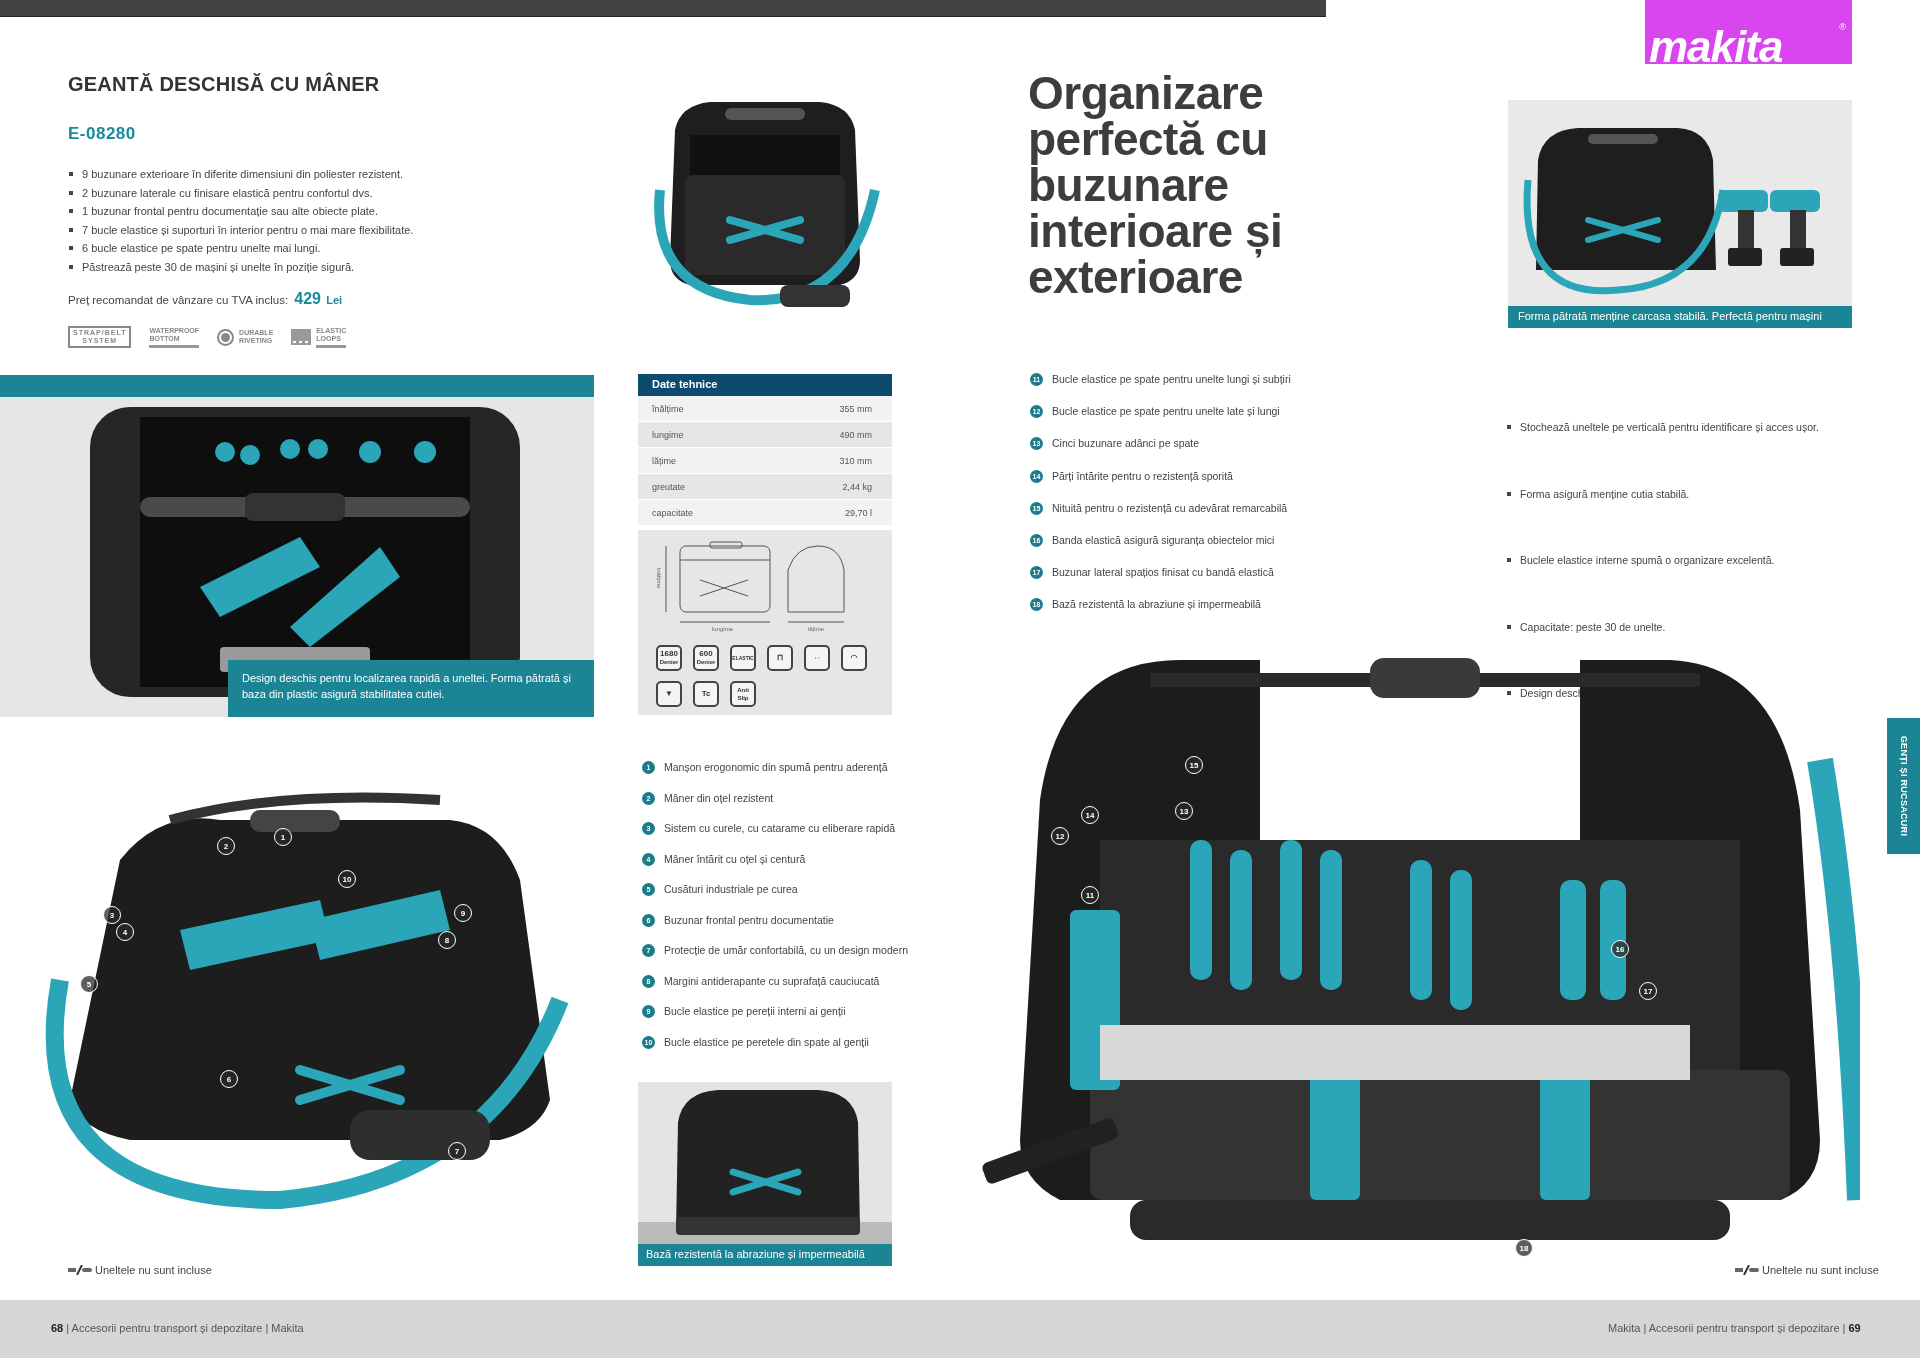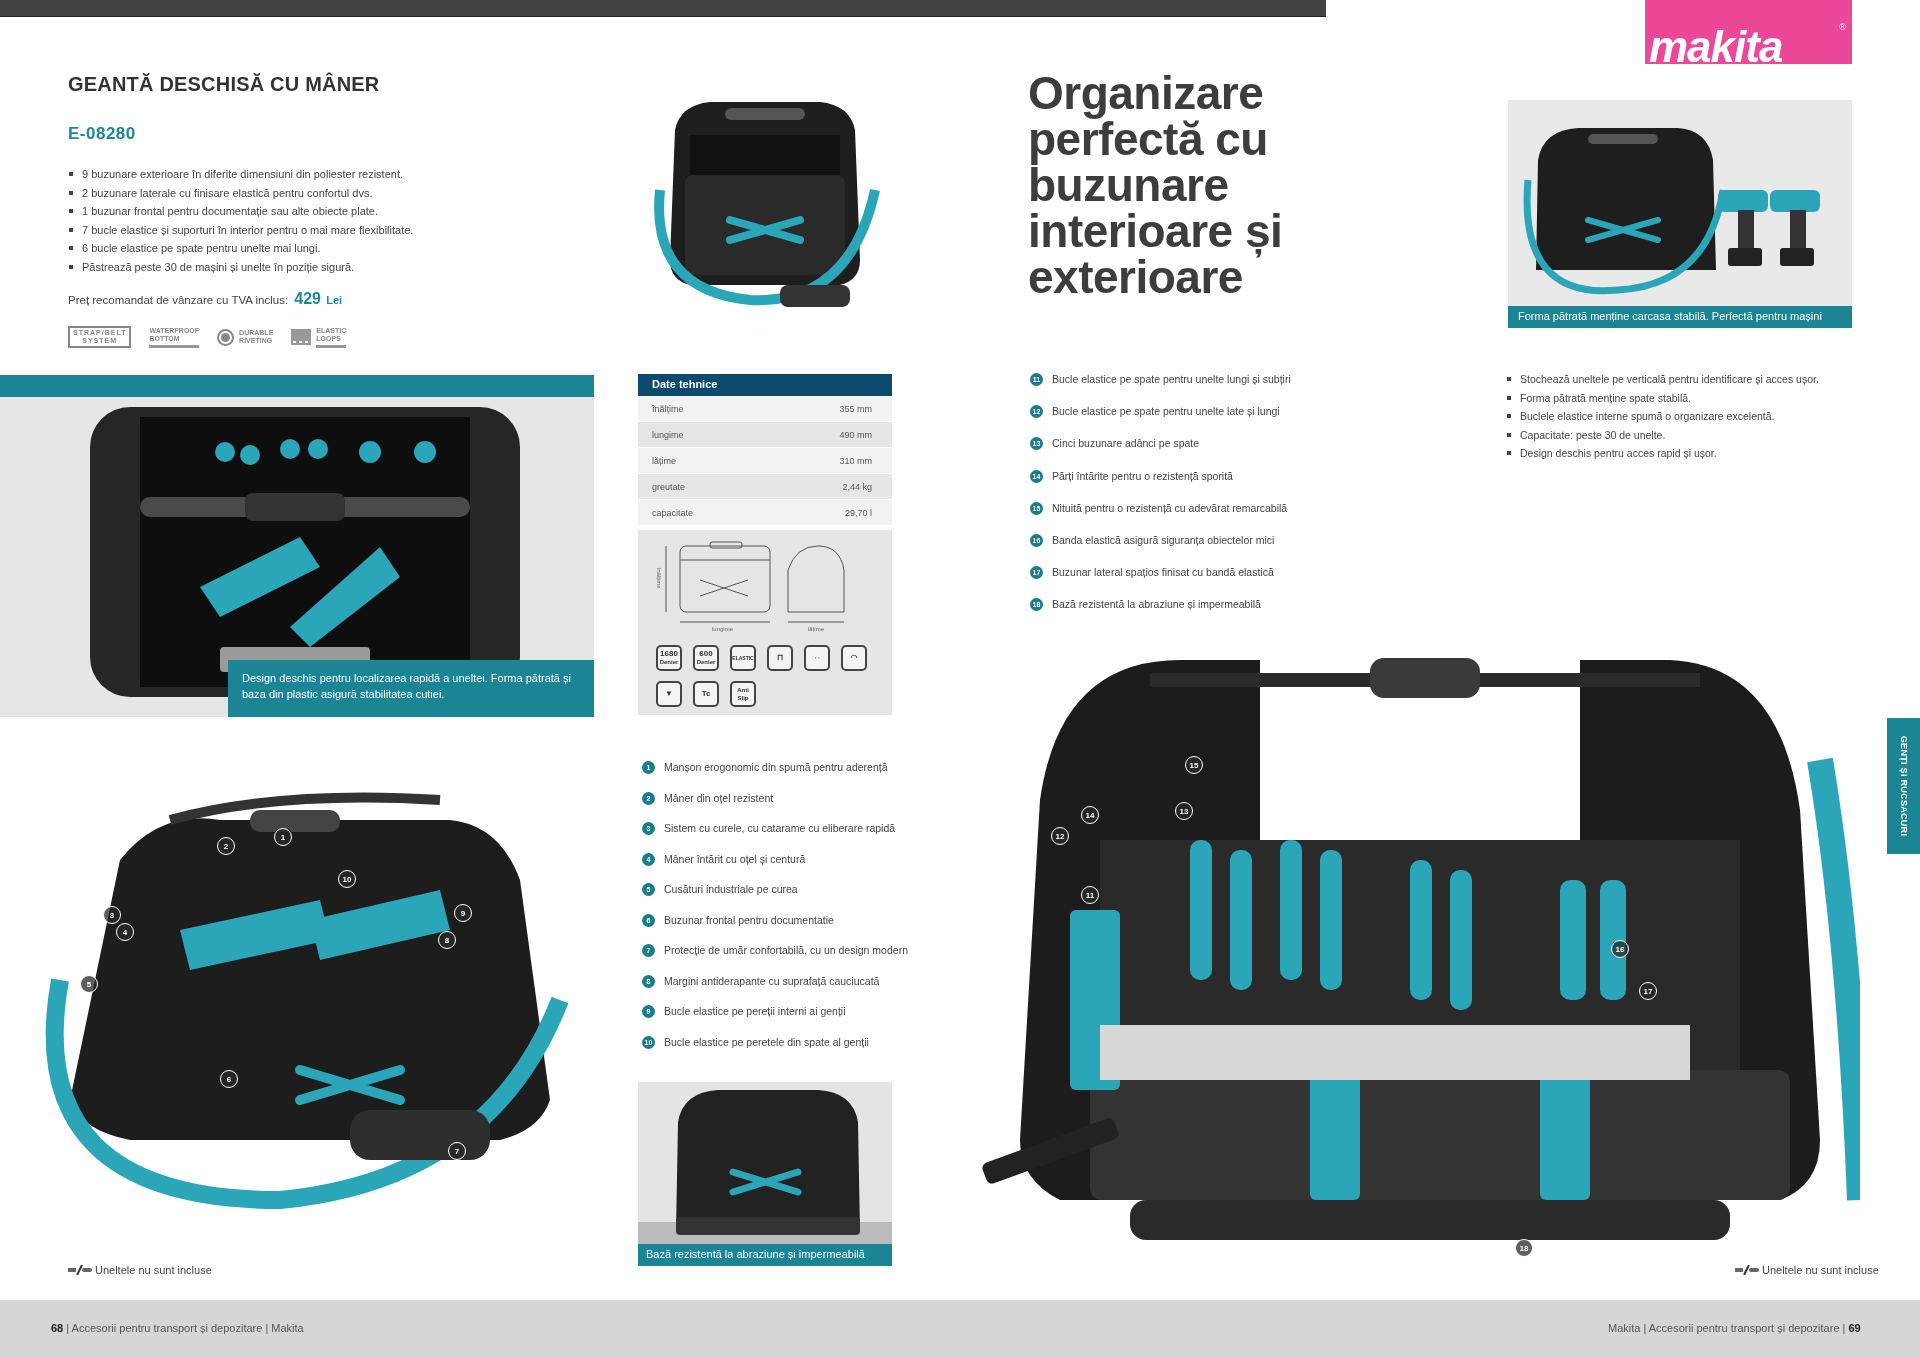--- a/index.html
+++ b/index.html
@@ -5,21 +5,21 @@
   * { box-sizing: border-box; margin: 0; padding: 0; }
   html, body { width: 1920px; height: 1358px; background: #ffffff; overflow: hidden; }
   body { position: relative; font-family: "Liberation Sans", sans-serif; color: #3a3a3a; }
 
   .abs { position: absolute; }
 
   
   .top-bar { left: 0; top: 0; width: 1326px; height: 17px; background: #434241; border-bottom: 1px solid #222; }
 
   
-  .logo { left: 1645px; top: 0; width: 207px; height: 64px; background: #ec4899; overflow: visible; }
+  .logo { left: 1645px; top: 0; width: 207px; height: 64px; background: #d946ef; overflow: visible; }
   .logo-word { position: absolute; left: 2px; top: 24px; width: 204px; height: 46px; }
   .logo-reg { position: absolute; right: 6px; top: 22px; font-size: 9px; color: #fff; }
 
   
   .product-title { left: 68px; top: 72px; width: 320px; font-size: 20px; font-weight: 700; line-height: 24px; color: #333; letter-spacing: 0.2px; }
   .product-code { left: 68px; top: 124px; font-size: 17px; font-weight: 700; color: #1a8a99; letter-spacing: 0.5px; }
 
   .feature-list { left: 68px; top: 165px; width: 520px; list-style: none; }
   .feature-list li { font-size: 11px; line-height: 18.5px; color: #444; padding-left: 14px; position: relative; }
   .feature-list li::before { content: ""; position: absolute; left: 1px; top: 7px; width: 4px; height: 4px; background: #444; }
@@ -63,21 +63,21 @@
   .list-11-18 { left: 1030px; top: 372px; width: 300px; }
   .list-11-18 li { margin-bottom: 17.2px; }
 
   
   .headline { left: 1028px; top: 70px; width: 360px; font-size: 46px; line-height: 46px; font-weight: 700; color: #3d3d3d; letter-spacing: -0.5px; }
 
   .photo-right-top { left: 1508px; top: 100px; width: 344px; height: 206px; background: #e9e9e9; }
   .caption-top-right { left: 1508px; top: 306px; width: 344px; height: 22px; font-size: 11px; padding: 4px 10px; }
 
   .bullets-right { left: 1506px; top: 370px; width: 360px; list-style: none; }
-  .bullets-right li { font-size: 10.5px; line-height: 18.5px; color: #444; padding-left: 14px; position: relative; }
+  .bullets-right li { font-size: 10.5px; line-height: 18.5px; color: #444; padding-left: 14px; position: relative; margin-top: 48px; }
   .bullets-right li::before { content: ""; position: absolute; left: 1px; top: 7px; width: 4px; height: 4px; background: #444; }
 
   .photo-mid-bottom { left: 638px; top: 1082px; width: 254px; height: 162px; background: #dcdcdc; }
   .caption-mid-bottom { left: 638px; top: 1244px; width: 254px; height: 22px; font-size: 11px; padding: 4px 8px; }
 
   .photo-big-right { left: 980px; top: 640px; width: 880px; height: 620px; }
   .photo-big-left { left: 20px; top: 780px; width: 560px; height: 460px; }
   .photo-top-mid { left: 630px; top: 90px; width: 270px; height: 230px; }
 
   .callout { position: absolute; width: 18px; height: 18px; border-radius: 50%; border: 1.5px solid #fff; background: rgba(40,40,40,0.75); color: #fff; font-size: 8px; font-weight: 700; display: flex; align-items: center; justify-content: center; }
@@ -400,21 +400,21 @@
       <span>Buzunar lateral spațios finisat cu bandă elastică</span>
     </li>
   <li>
       <span class="num-dot">18</span>
       <span>Bază rezistentă la abraziune și impermeabilă</span>
     </li>
 </ul>
 
 <ul class="abs bullets-right">
   <li>Stochează uneltele pe verticală pentru identificare și acces ușor.</li>
-  <li>Forma pătrată menține spate stabilă.</li>
+  <li>Forma asigură menține cutia stabilă.</li>
   <li>Buclele elastice interne spumă o organizare excelentă.</li>
   <li>Capacitate: peste 30 de unelte.</li>
   <li>Design deschis pentru acces rapid și ușor.</li>
 </ul>
 
 <div class="abs photo-big-right">
   <svg width="880" height="620" viewBox="0 0 880 620">
     <path d="M60 160 Q80 20 200 20 L280 20 L280 560 L80 560 Q40 540 40 500 Z" fill="#1c1c1c"></path>
     <path d="M600 20 L690 20 Q800 25 820 170 L840 500 Q840 545 800 560 L600 560 Z" fill="#1c1c1c"></path>
     <path d="M170 40 L720 40" stroke="#2a2a2a" stroke-width="14"></path>

